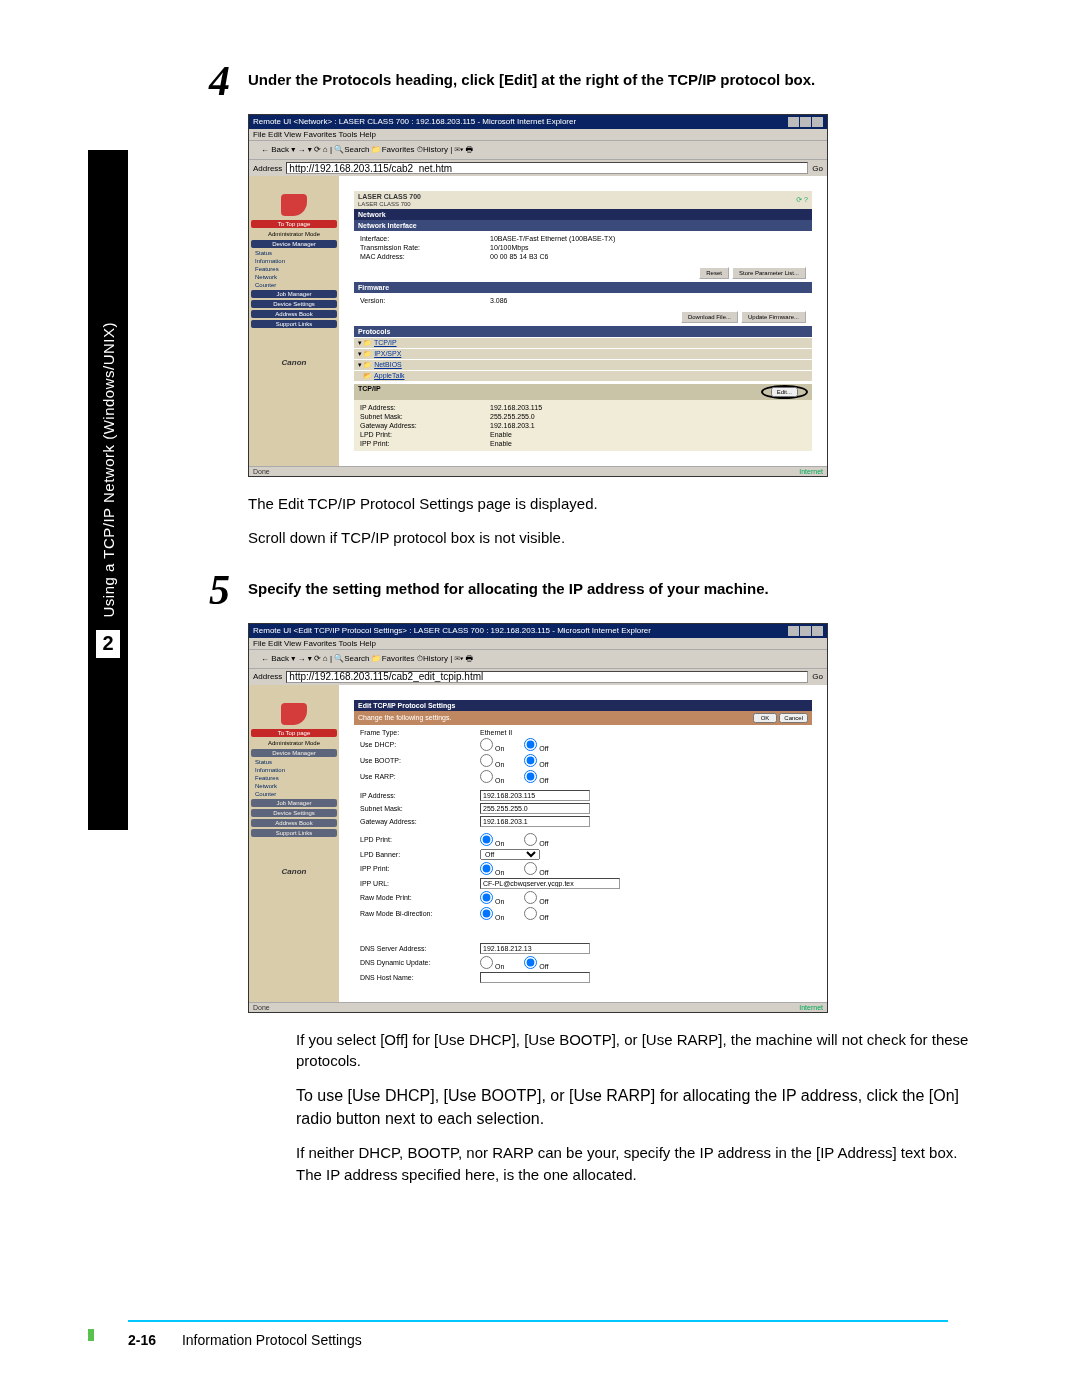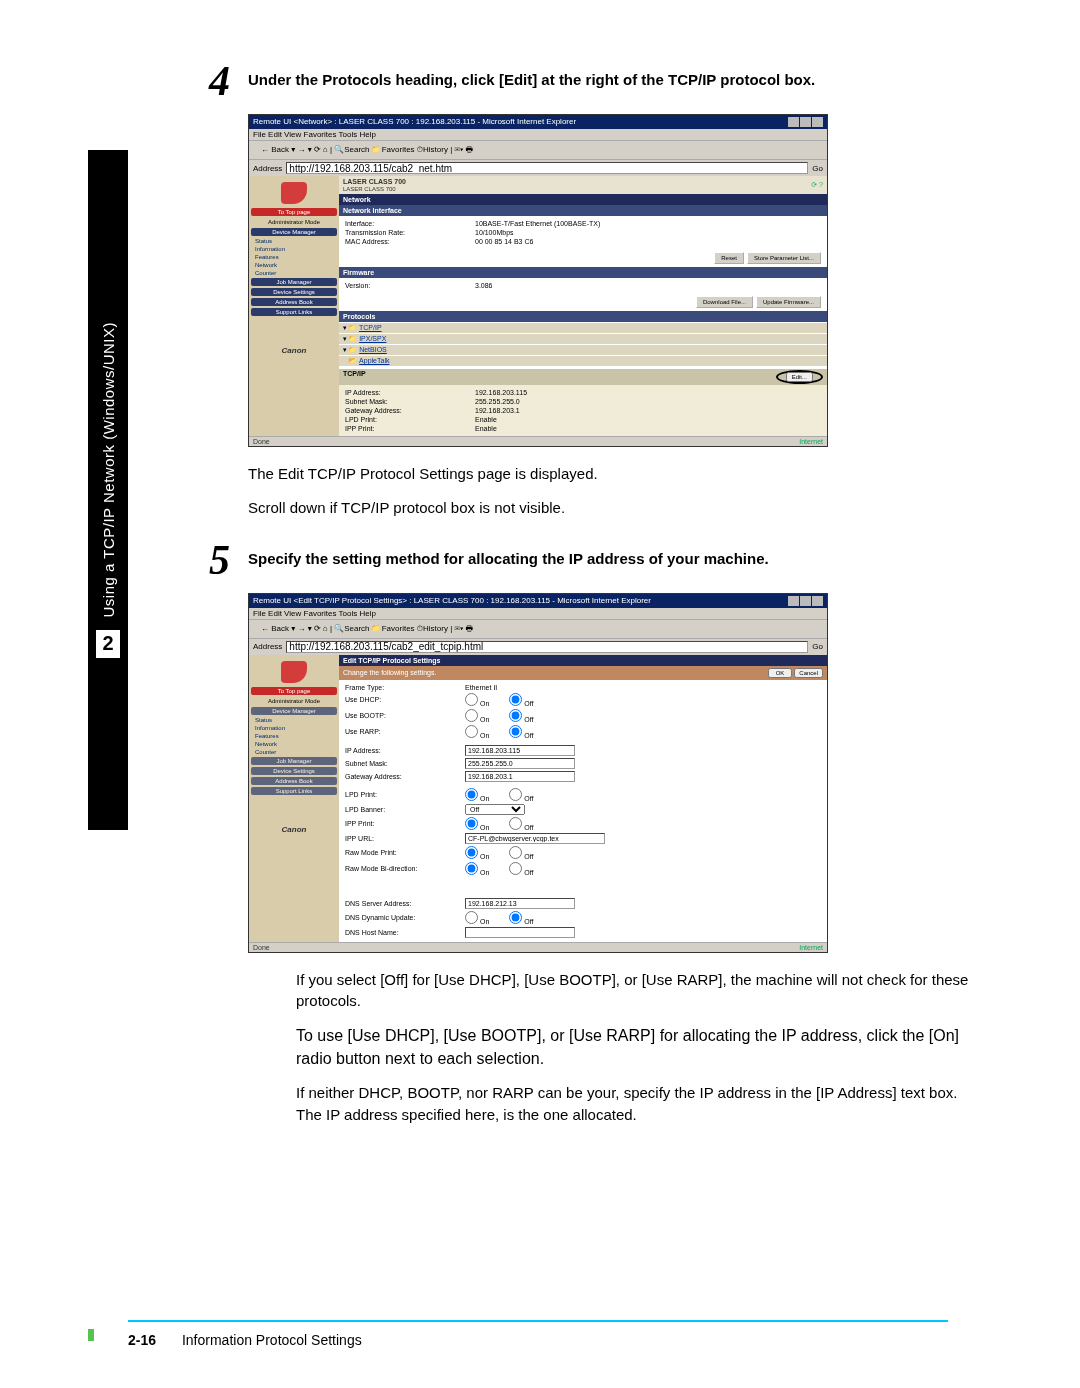--- a/index.html
+++ b/index.html
@@ -111,38 +111,38 @@
   }
   .addrbar input { font-size: 10px; flex: 1; height: 12px; background:#fff; border:1px inset #999; padding:0 2px; }
   .content-frame {
     display: flex;
     background: #fff;
     min-height: 220px;
   }
   .leftnav {
     width: 90px;
     background: #d9ccaa;
-    padding: 4px 2px;
+    padding: 16px 2px;
     font-size: 7px;
     text-align: center;
   }
   .leftnav .logo {
     width: 26px; height: 22px;
     background: #d43c3c;
     margin: 2px auto 4px;
     border-radius: 4px 4px 14px 4px;
     position: relative;
   }
   .leftnav .topbtn, .leftnav .navbtn {
     background: #c62828; color:#fff; padding:1px 2px; margin:2px 0; font-size:6px; border-radius:2px;
   }
   .leftnav .navbtn { background:#2a3a6a; }
   .leftnav .navlink { color:#002a6a; font-size:6px; margin:2px 0; display:block; text-align:left; padding-left:4px; }
   .leftnav .brand { margin-top: 30px; font-size:8px; font-style:italic; font-weight:bold; color:#333; }
-  .rightpanel { flex: 1; padding: 0; font-size: 7px; }
+  .rightpanel { flex: 1; padding: 15px; font-size: 7px; }
   .bandhead { background:#202a5a; color:#fff; padding:2px 4px; font-size:7px; font-weight:bold; }
   .band-light { background:#e8e3d0; color:#333; padding:2px 4px; }
   .kv { display:flex; padding:1px 0; }
   .kv .k { width:130px; }
   .proto-row { background:#dcd6c0; padding:1px 4px; margin-top:1px; font-size:7px; }
   .proto-row a { color:#003399; text-decoration:underline; }
   .btn-box { display:flex; justify-content:flex-end; gap:3px; padding:3px 6px; }
   .btn-box button { font-size:6px; padding:0 6px; height:12px; background:#d4d0c8; border:1px outset #fff; }
   .edit-oval { border:2px solid #000; border-radius:50%; padding:0 8px; display:inline-block; }
   .statusbar { background:#d4d0c8; border-top:1px solid #aaa; font-size:7px; padding:1px 4px; display:flex; justify-content:space-between; color:#333; }

